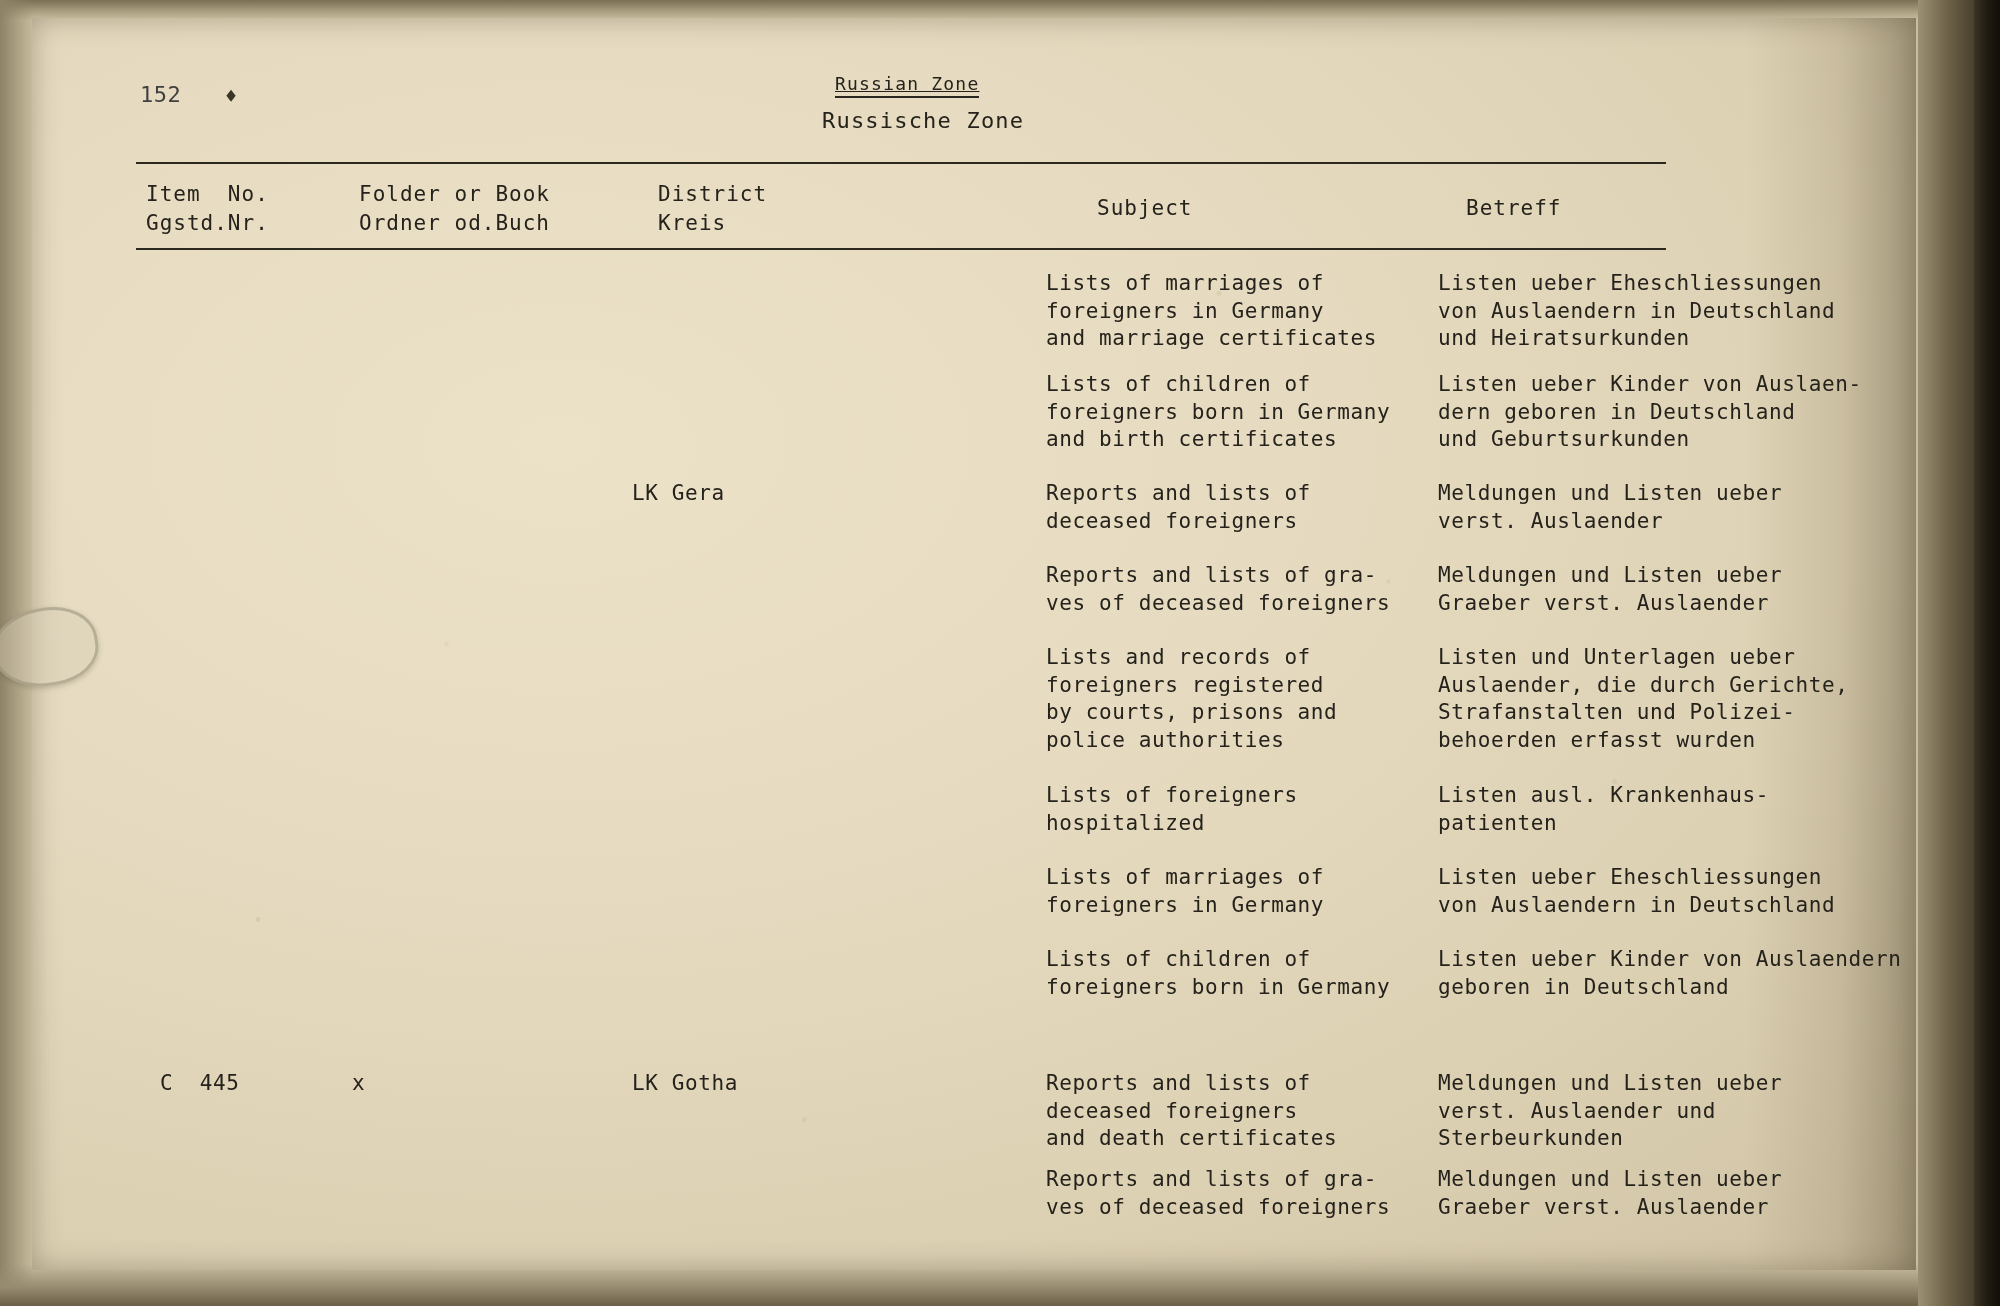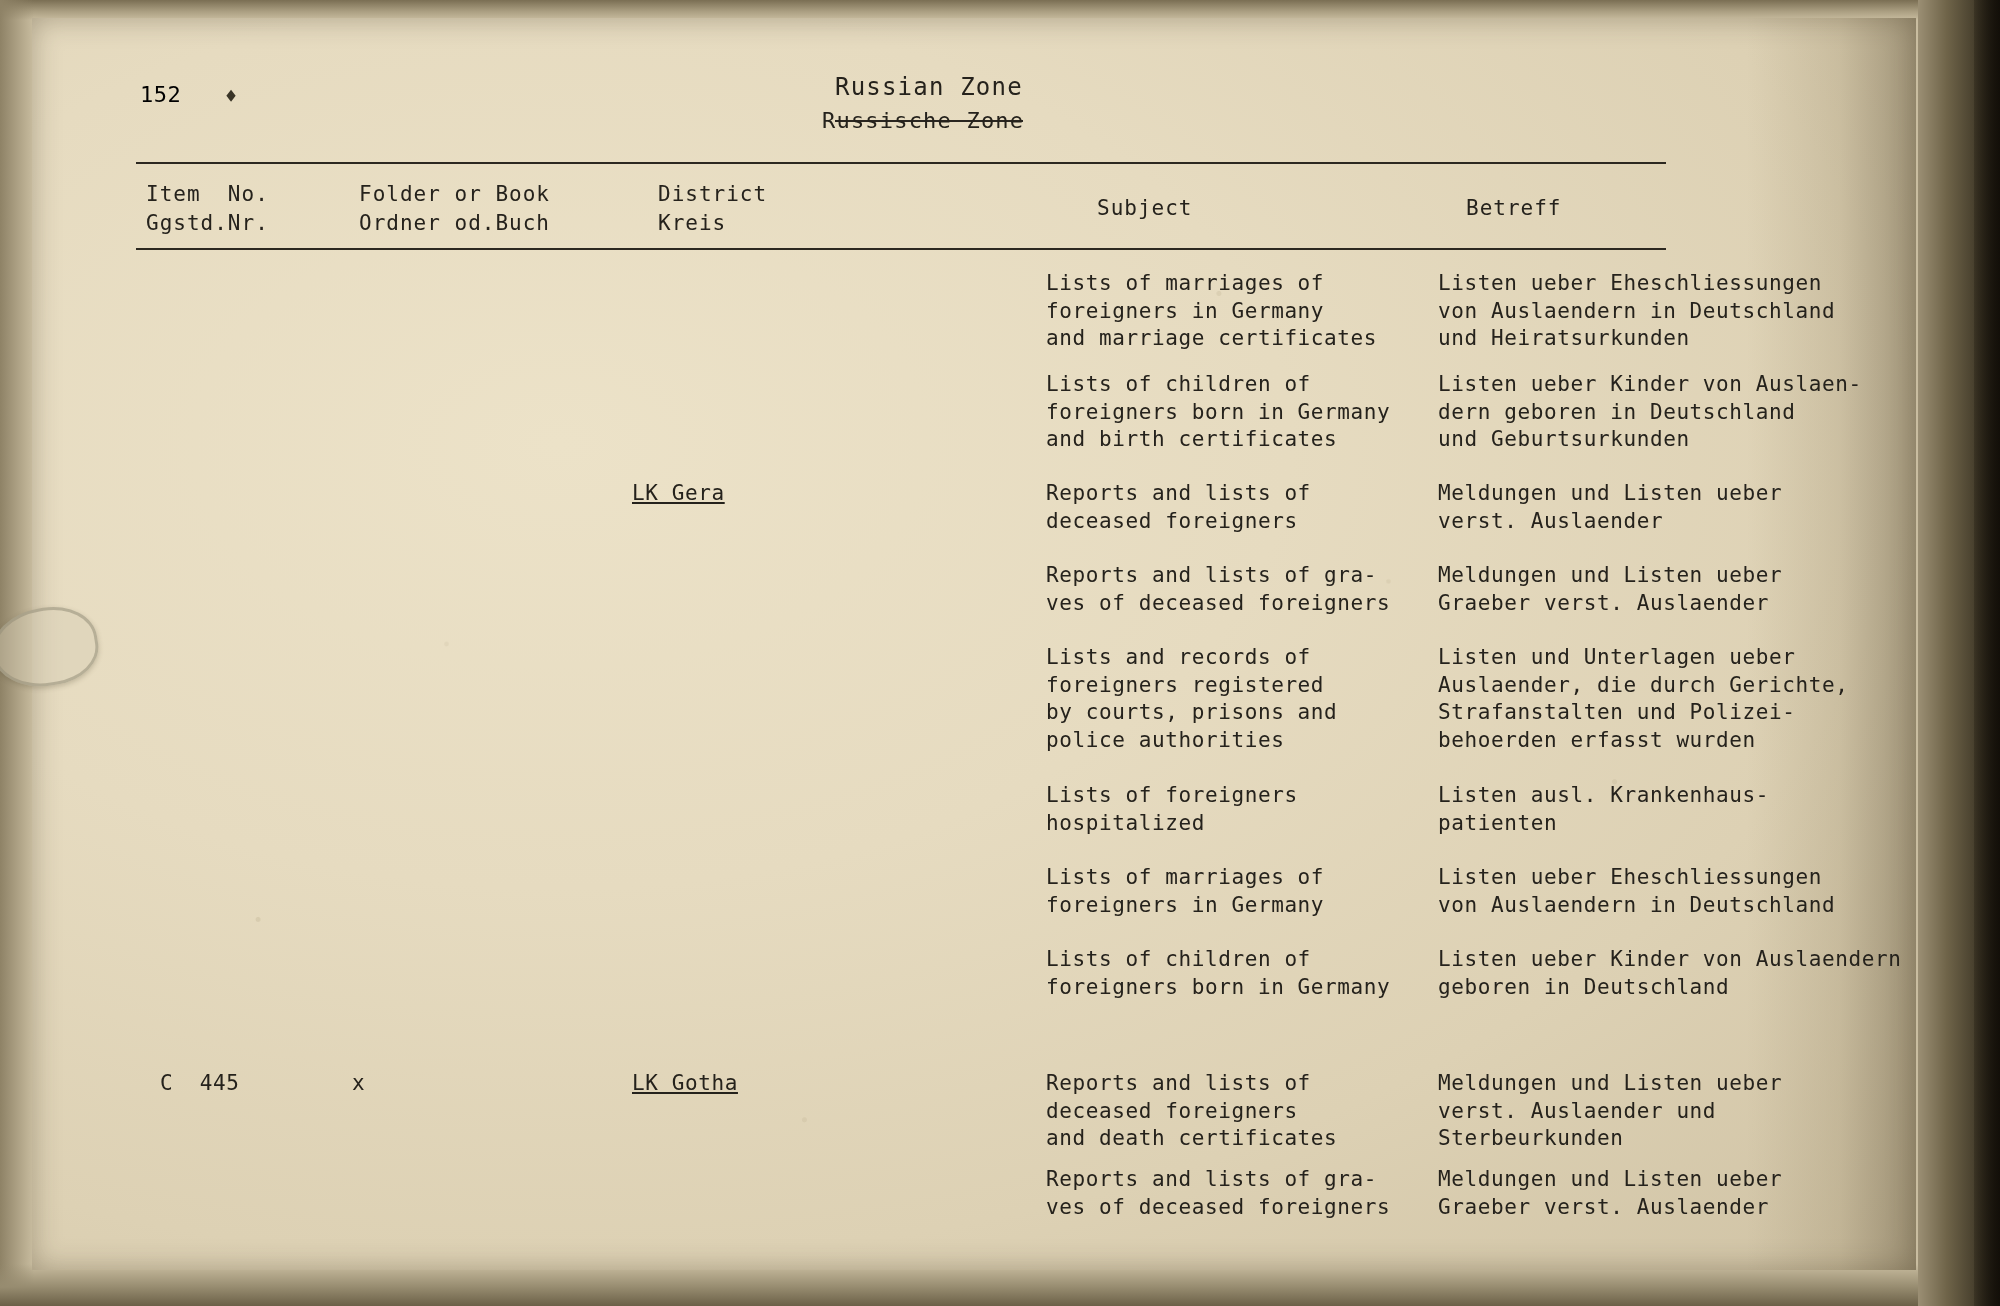--- a/index.html
+++ b/index.html
@@ -117,38 +117,39 @@
     color: #25221c;
     font-family: "DejaVu Sans Mono", monospace;
   }
 
   .page-number {
     position: absolute;
     left: 140px;
     top: 82px;
     font-size: 22px;
     letter-spacing: .5px;
-    color: #000000;
+    color: #404040;
   }
   .page-number-mark {
     position: absolute;
     left: 225px;
     top: 84px;
     font-size: 20px;
     color: #3a3527;
   }
 
   .title-en {
     position: absolute;
     left: 835px;
     top: 73px;
-    font-size: 24px;
+    font-size: 18px;
     letter-spacing: 1.2px;
     border-bottom: 2px solid #2a2620;
-    padding-bottom: 19px;
+    padding-bottom: 2px;
+    text-decoration: underline;
   }
   .title-de {
     position: absolute;
     left: 822px;
     top: 108px;
     font-size: 22px;
     letter-spacing: 1.2px;
   }
 
   .rule {
@@ -176,21 +177,21 @@
 
   .entry {
     position: absolute;
     font-size: 21px;
     line-height: 27.6px;
     letter-spacing: .6px;
     white-space: pre;
   }
   .col-subject { left: 1030px; margin-left: 16px; }
   .col-betreff { left: 1438px; }
-  .col-district { left: 632px; text-decoration: underline; }
+  .col-district { left: 632px; }
   .col-item { left: 160px; }
   .col-folder { left: 352px; }
 </style>
 </head>
 <body>
 
 <div id="scan">
 
   <div class="edge-top"></div>
   <div class="edge-left"></div>

